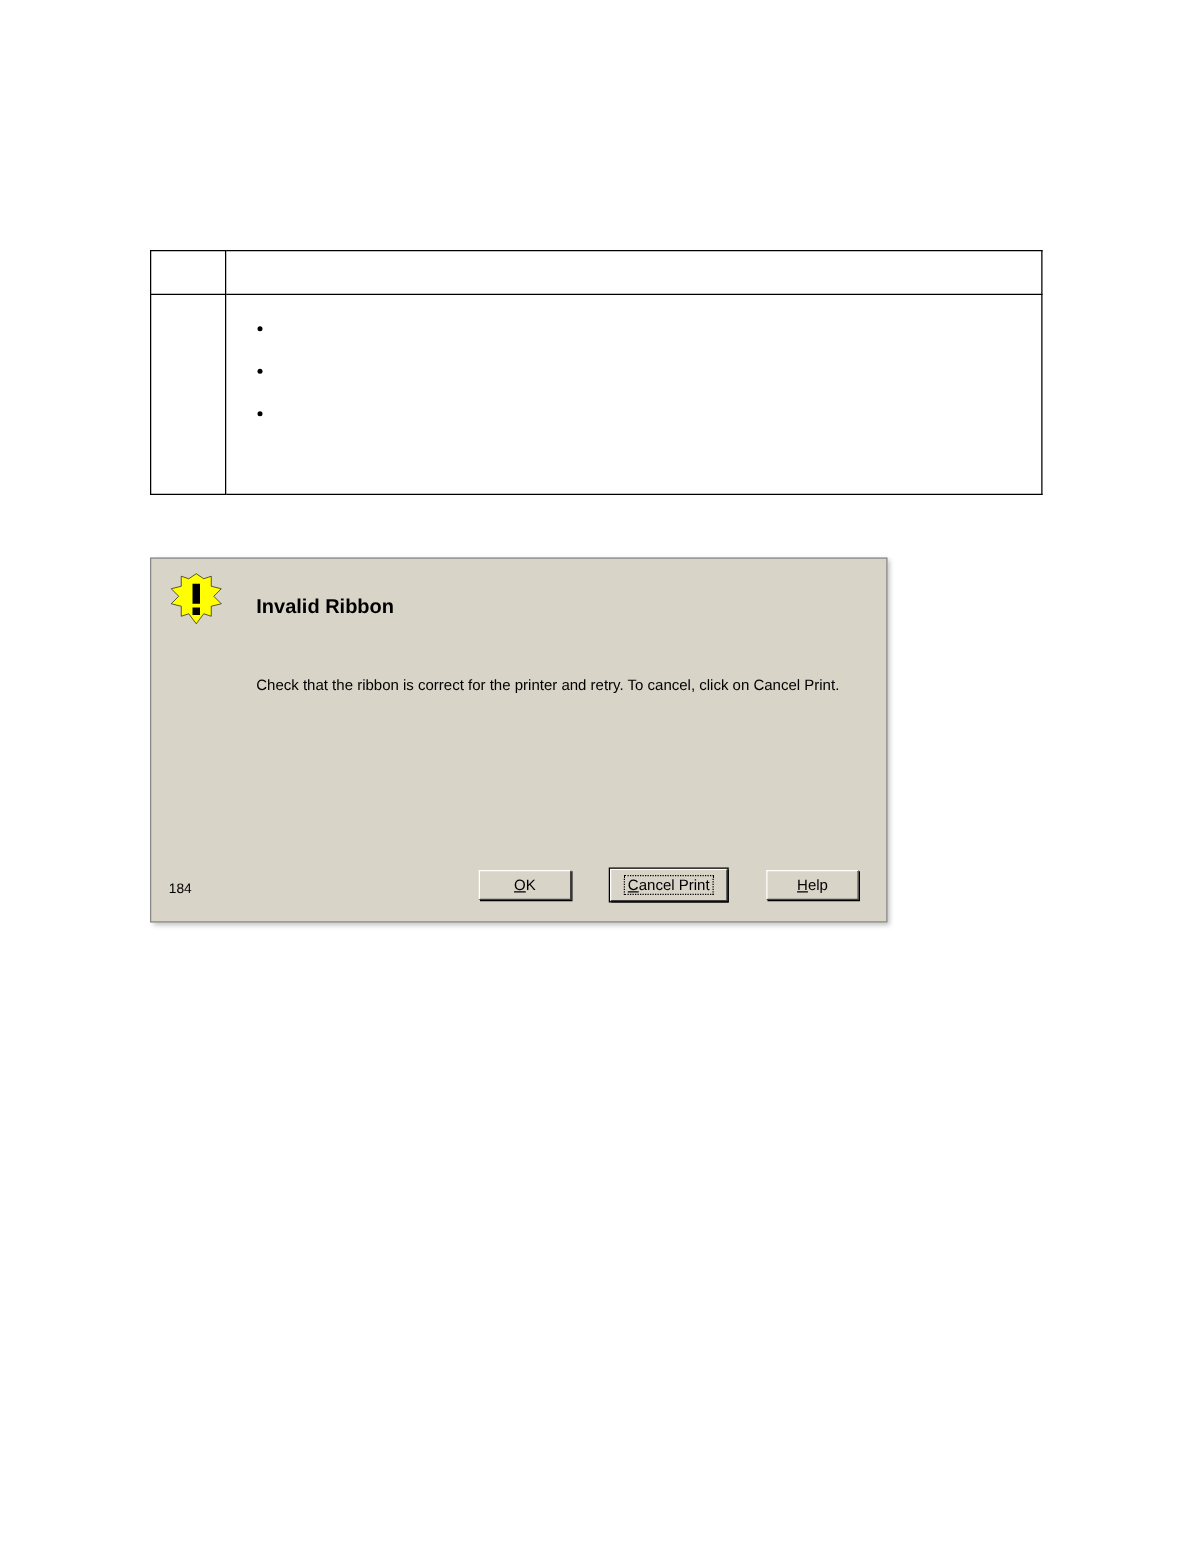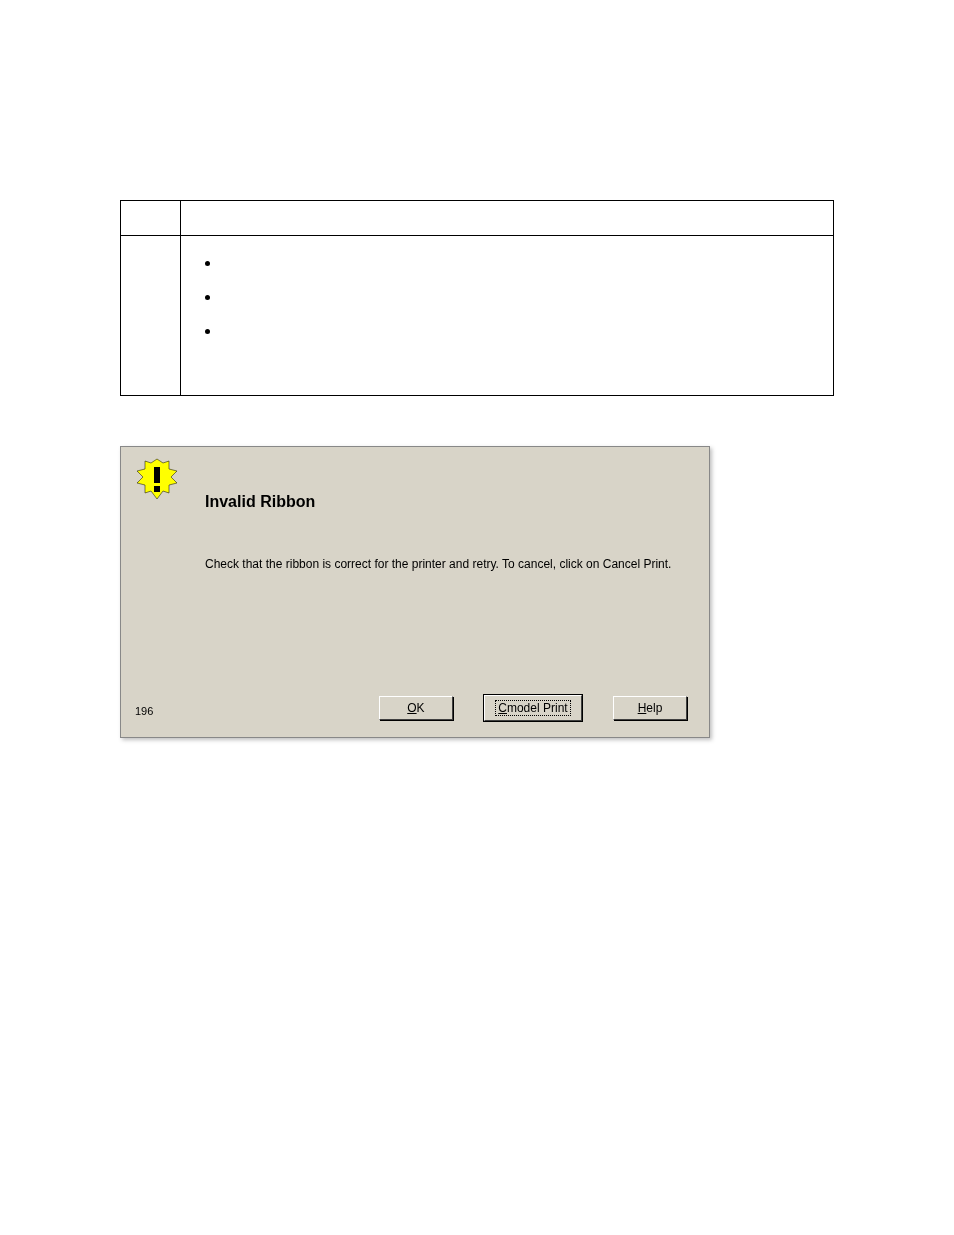--- a/index.html
+++ b/index.html
@@ -56,21 +56,21 @@
   }
   .warn-icon {
     position: absolute;
     left: 14px;
     top: 10px;
   }
   .title-row {
     padding-left: 62px;
     font-size: 16px;
     font-weight: bold;
-    margin-top: 28px;
+    margin-top: 12px;
     margin-bottom: 46px;
   }
   .msg {
     padding-left: 62px;
     margin-bottom: 52px;
   }
   .msg2 {
     padding-left: 62px;
     margin-bottom: 72px;
   }
@@ -151,24 +151,24 @@
           <rect x="19" y="29" width="6" height="6" fill="#000"></rect>
         </svg>
       </span>
 
       <div class="title-row">Invalid Ribbon</div>
 
 
       <div class="msg2">Check that the ribbon is correct for the printer and retry. To cancel, click on Cancel Print.</div>
 
       <div class="footer-row">
-        <span class="code">196</span>
+        <span class="code">184</span>
         <div class="btn-row">
           <span class="btn"><span class="ul">O</span><span>K</span></span>
-          <span class="btn btn-default"><span class="dotted"><span class="ul">C</span><span>model Print</span></span></span>
+          <span class="btn btn-default"><span class="dotted"><span class="ul">C</span><span>ancel Print</span></span></span>
           <span class="btn"><span class="ul">H</span><span>elp</span></span>
         </div>
       </div>
 
     </div>
   </div>
 
 </div>
 
 </body></html>

